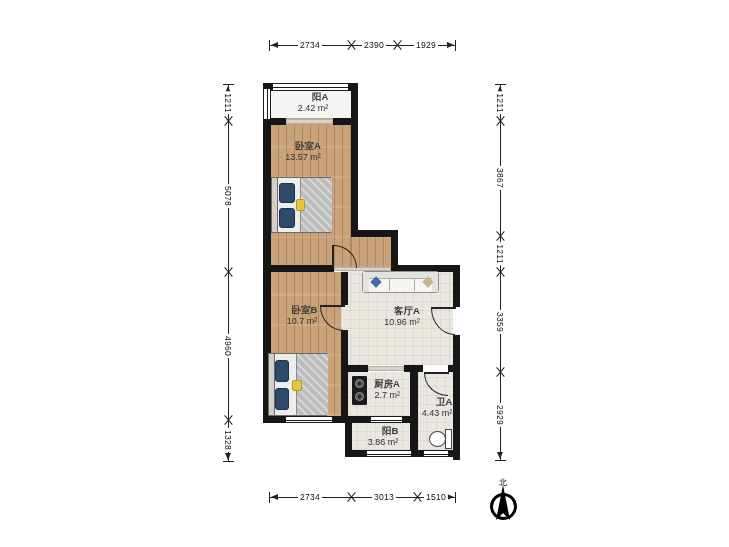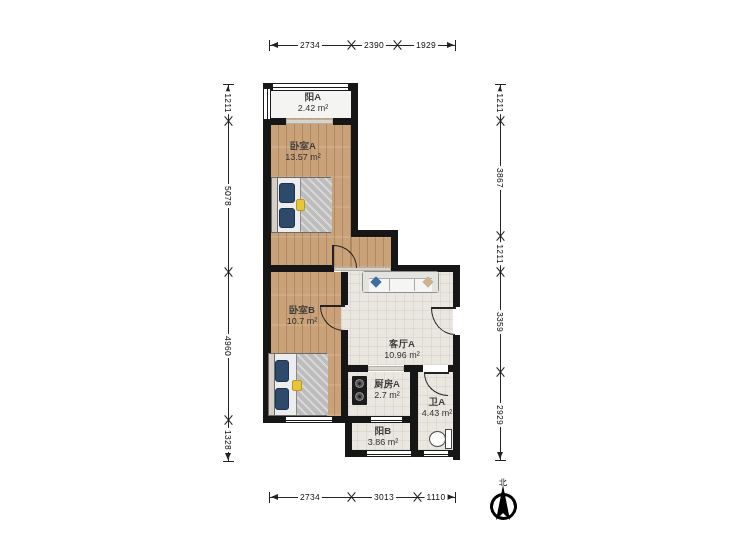--- a/index.html
+++ b/index.html
@@ -33,21 +33,21 @@
   .endbar{position:absolute;background:#222;}
   .arr{position:absolute;width:0;height:0;}
   .arr-l{border-top:3px solid transparent;border-bottom:3px solid transparent;border-right:7px solid #222;}
   .arr-r{border-top:3px solid transparent;border-bottom:3px solid transparent;border-left:7px solid #222;}
   .arr-u{border-left:3px solid transparent;border-right:3px solid transparent;border-bottom:7px solid #222;}
   .arr-d{border-left:3px solid transparent;border-right:3px solid transparent;border-top:7px solid #222;}
   .dim-label{position:absolute;font-size:8.5px;color:#111;background:#fff;padding:0 2px;
              transform:translate(-50%,-50%);white-space:nowrap;letter-spacing:.3px;}
   .dim-label.rot{transform:translate(-50%,-50%) rotate(90deg);}
   
-  .room-label{position:absolute;transform:translateX(-50%);text-align:center;line-height:1.25;}
+  .room-label{position:absolute;transform:translateX(-50%);text-align:right;line-height:1.25;}
   .room-name{font-size:9.5px;font-weight:bold;color:#3a3a3a;}
   .room-area{font-size:9px;color:#333;}
   
   .bed{position:absolute;background:#ededed;border:1px solid #6b6b6b;box-sizing:border-box;}
   .headboard{position:absolute;left:0;top:0;bottom:0;width:5px;background:#d6cfc6;border-right:1px solid #6b6b6b;}
   .pillow{position:absolute;background:#2e4a6b;border:1px solid #1e3350;border-radius:3px;box-sizing:border-box;}
   .blanket{position:absolute;top:0;bottom:0;background:#bdbdbd;border-left:1px solid #8a8a8a;
     background-image:repeating-linear-gradient(45deg,rgba(255,255,255,.38) 0 2px,transparent 2px 6px);}
   .cushion{position:absolute;background:#e7c53d;border:1px solid #b89a20;border-radius:2px;box-sizing:border-box;}
   .sofa{position:absolute;background:#f5f5f3;border:1px solid #8f8f8f;border-radius:3px;box-sizing:border-box;}
@@ -163,21 +163,21 @@
     <div class="room-area">2.42 m²</div>
   </div>
   <div class="room-label" style="left:303px;top:140px;">
     <div class="room-name">卧室A</div>
     <div class="room-area">13.57 m²</div>
   </div>
   <div class="room-label" style="left:302px;top:304px;">
     <div class="room-name">卧室B</div>
     <div class="room-area">10.7 m²</div>
   </div>
-  <div class="room-label" style="left:402px;top:305px;margin-top:33px;">
+  <div class="room-label" style="left:402px;top:305px;">
     <div class="room-name">客厅A</div>
     <div class="room-area">10.96 m²</div>
   </div>
   <div class="room-label" style="left:387px;top:378px;">
     <div class="room-name">厨房A</div>
     <div class="room-area">2.7 m²</div>
   </div>
   <div class="room-label" style="left:437px;top:396px;">
     <div class="room-name">卫A</div>
     <div class="room-area">4.43 m²</div>
@@ -200,21 +200,21 @@
 
   <div class="dim-line" style="left:270px;top:497px;width:185px;height:1px;"></div>
   <div class="endbar" style="left:269px;top:492px;width:1px;height:11px;"></div>
   <div class="endbar" style="left:455px;top:492px;width:1px;height:11px;"></div>
   <div class="arr arr-l" style="left:271px;top:494px;"></div>
   <div class="arr arr-r" style="left:447px;top:494px;"></div>
   <div class="tick" style="left:345px;top:491px;"></div>
   <div class="tick" style="left:411px;top:491px;"></div>
   <div class="dim-label" style="left:310px;top:497px;">2734</div>
   <div class="dim-label" style="left:384px;top:497px;">3013</div>
-  <div class="dim-label" style="left:436px;top:497px;">1110</div>
+  <div class="dim-label" style="left:436px;top:497px;">1510</div>
 
   <div class="dim-line" style="left:228px;top:85px;width:1px;height:376px;"></div>
   <div class="endbar" style="left:223px;top:84px;width:11px;height:1px;"></div>
   <div class="endbar" style="left:223px;top:461px;width:11px;height:1px;"></div>
   <div class="arr arr-u" style="left:225px;top:86px;"></div>
   <div class="arr arr-d" style="left:225px;top:453px;"></div>
   <div class="tick" style="left:222px;top:115px;"></div>
   <div class="tick" style="left:222px;top:266px;"></div>
   <div class="tick" style="left:222px;top:414px;"></div>
   <div class="dim-label rot" style="left:228px;top:103px;">1211</div>

